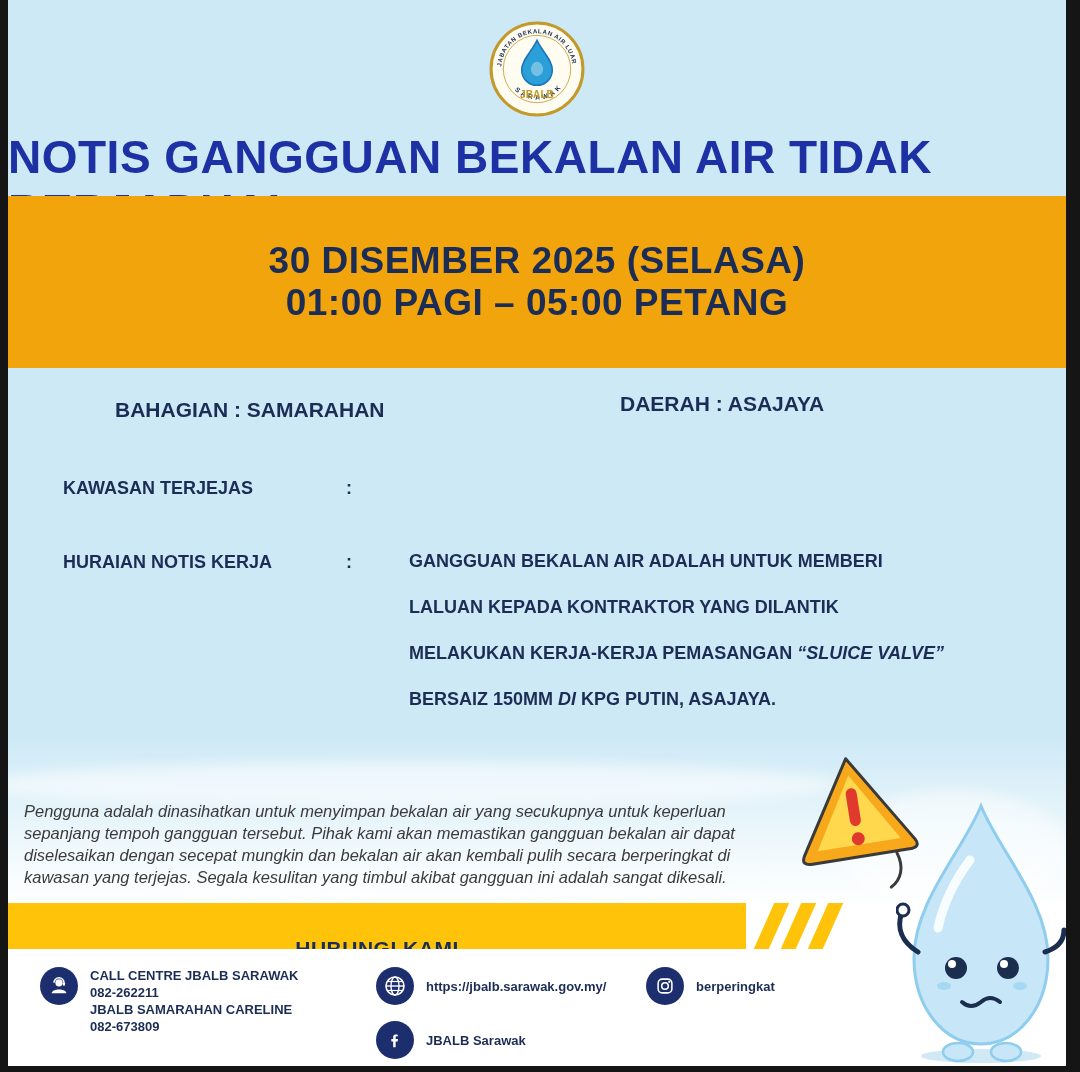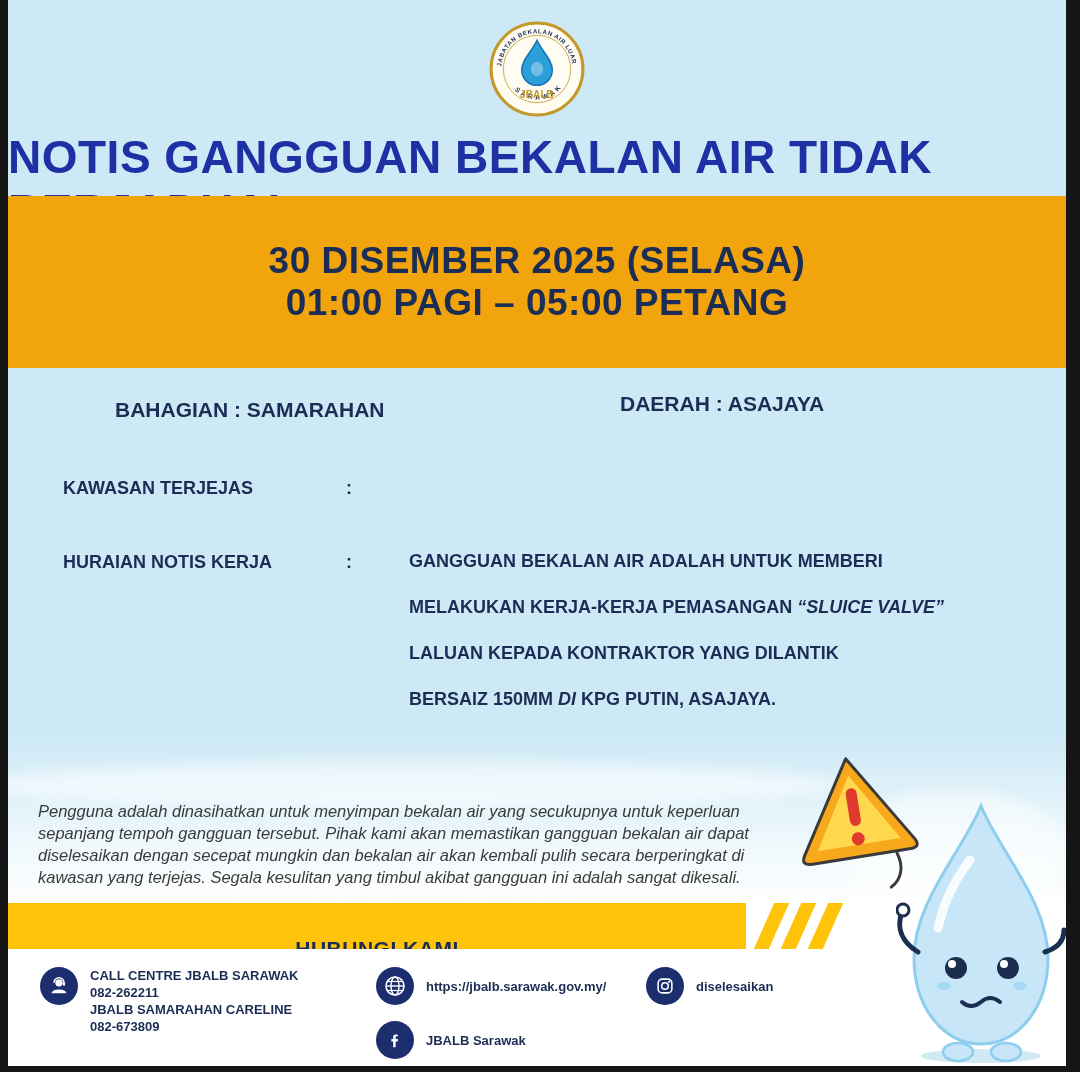--- a/index.html
+++ b/index.html
@@ -41,21 +41,21 @@
   .row-value { width:585px; font-size:18px; font-weight:bold; color:#1b2c55; }
   .huraian-value { line-height:46px; margin-top:-14px; }
   .huraian-value .ital { font-style:italic; }
   
   .splash { position:absolute; border-radius:50%; background:rgba(255,255,255,0.55); filter:blur(7px); }
   .splash1 { left:-30px; top:762px; width:860px; height:46px; }
   .splash2 { left:120px; top:870px; width:600px; height:34px; opacity:.7; }
   .splash3 { left:830px; top:790px; width:230px; height:120px; background:rgba(255,255,255,0.5); }
   
   .advisory {
-    position:absolute; top:800px; left:30px; width:752px;
+    position:absolute; top:800px; left:16px; width:752px;
     font-size:16.5px; font-style:italic; color:#3a3a3a; line-height:22px;
     font-weight:500;
   }
   
   .warning-wrap { position:absolute; left:780px; top:748px; width:135px; height:155px; }
   
   .contact-banner {
     position:absolute; top:903px; left:0; width:738px; height:58px;
     background:#ffc40a; display:flex; align-items:flex-end; justify-content:center;
   }
@@ -115,22 +115,22 @@
   <div class="detail-row row-kawasan">
     <div class="row-label">KAWASAN TERJEJAS</div>
     <div class="row-colon">:</div>
   </div>
 
   <div class="detail-row row-huraian">
     <div class="row-label">HURAIAN NOTIS KERJA</div>
     <div class="row-colon">:</div>
     <div class="row-value huraian-value">
       <div>GANGGUAN BEKALAN AIR ADALAH UNTUK MEMBERI</div>
+      <div>LALUAN KEPADA KONTRAKTOR YANG DILANTIK</div>
       <div><span>MELAKUKAN KERJA-KERJA PEMASANGAN </span><span class="ital">“SLUICE VALVE”</span></div>
-      <div>LALUAN KEPADA KONTRAKTOR YANG DILANTIK</div>
       <div><span>BERSAIZ 150MM </span><span class="ital">DI</span><span> KPG PUTIN, ASAJAYA.</span></div>
     </div>
   </div>
 
   <div class="splash splash1"></div>
   <div class="splash splash2"></div>
   <div class="splash splash3"></div>
 
   <div class="advisory">Pengguna adalah dinasihatkan untuk menyimpan bekalan air yang secukupnya untuk keperluan sepanjang tempoh gangguan tersebut. Pihak kami akan memastikan gangguan bekalan air dapat diselesaikan dengan secepat mungkin dan bekalan air akan kembali pulih secara berperingkat di kawasan yang terjejas. Segala kesulitan yang timbul akibat gangguan ini adalah sangat dikesali.</div>
 
@@ -195,21 +195,21 @@
     </div>
 
     <div class="contact-item ci-ig">
       <div class="icon-circle">
         <svg viewBox="0 0 24 24" width="22" height="22">
           <rect x="4.5" y="4.5" width="15" height="15" rx="4.5" fill="none" stroke="#ffffff" stroke-width="1.7"></rect>
           <circle cx="12" cy="12" r="3.6" fill="none" stroke="#ffffff" stroke-width="1.7"></circle>
           <circle cx="16.6" cy="7.4" r="1.2" fill="#ffffff"></circle>
         </svg>
       </div>
-      <div class="contact-text">diselesaikan</div>
+      <div class="contact-text">berperingkat</div>
     </div>
 
   </div>
 
   <div class="mascot-wrap">
     <svg viewBox="0 0 170 266" width="170" height="266">
       <ellipse cx="85" cy="256" rx="60" ry="7" fill="#bcdff0" opacity="0.7"></ellipse>
       <path d="M85 6 C 104 52 152 102 152 158 C 152 208 122 244 85 244 C 48 244 18 208 18 158 C 18 102 66 52 85 6 Z" fill="#c7e7f8" stroke="#8ecdee" stroke-width="3"></path>
       <path d="M42 128 C 48 100 62 76 74 60" stroke="#ffffff" stroke-width="9" stroke-linecap="round" fill="none" opacity="0.85"></path>
       <circle cx="60" cy="168" r="11" fill="#1c2e50"></circle>

